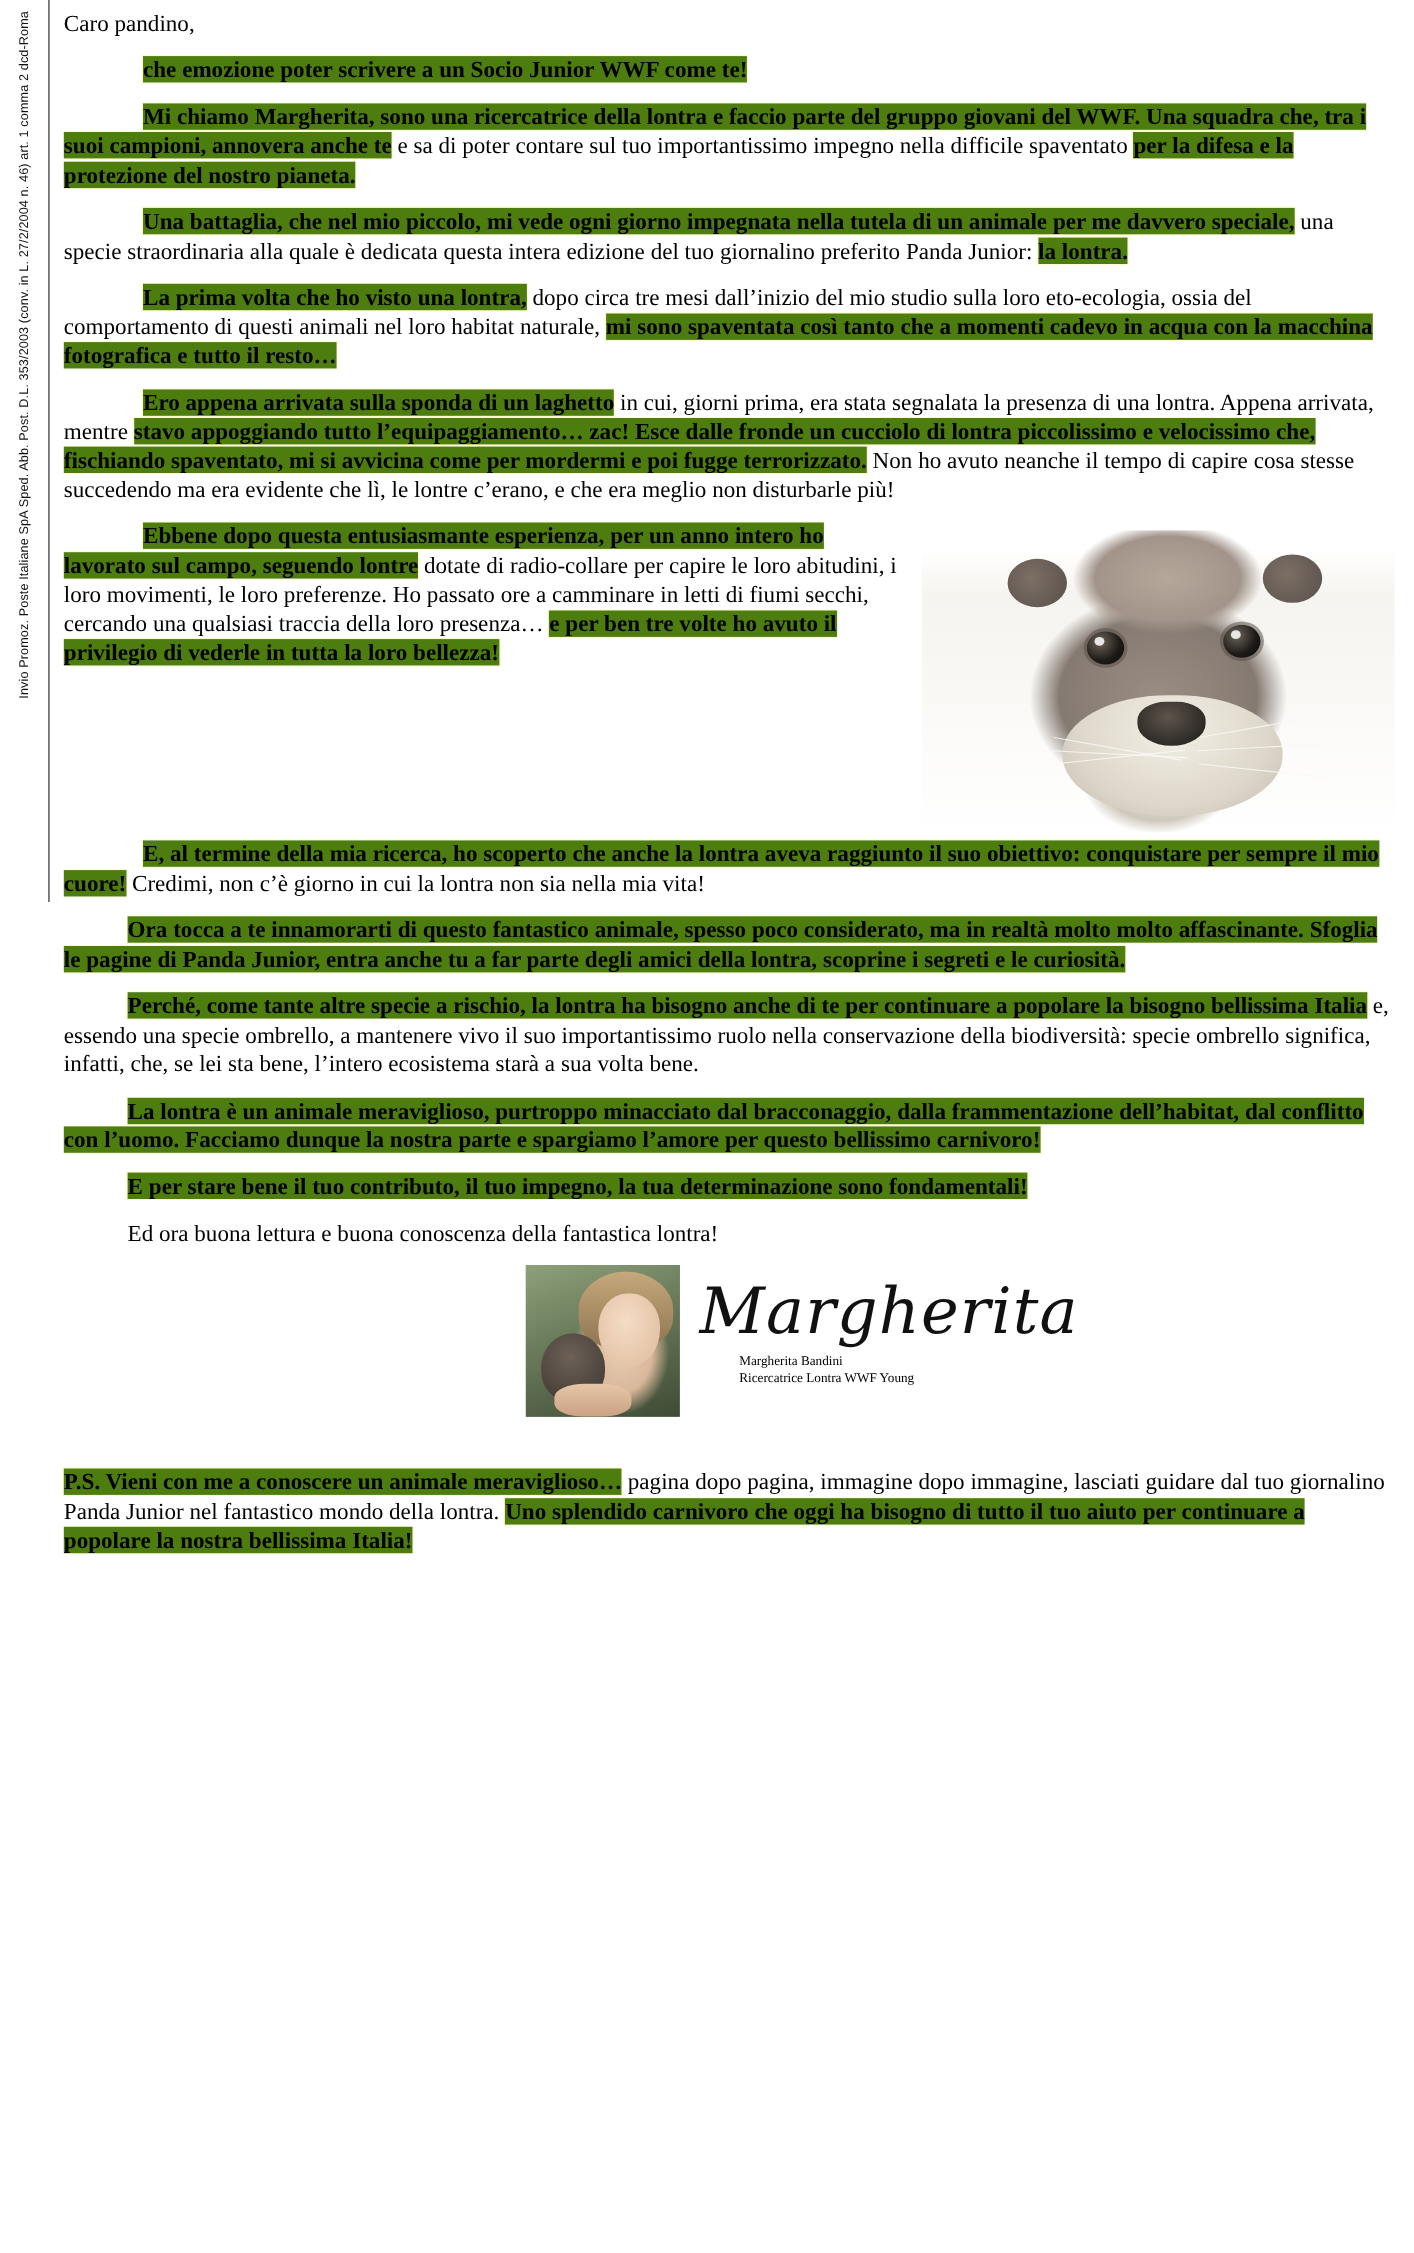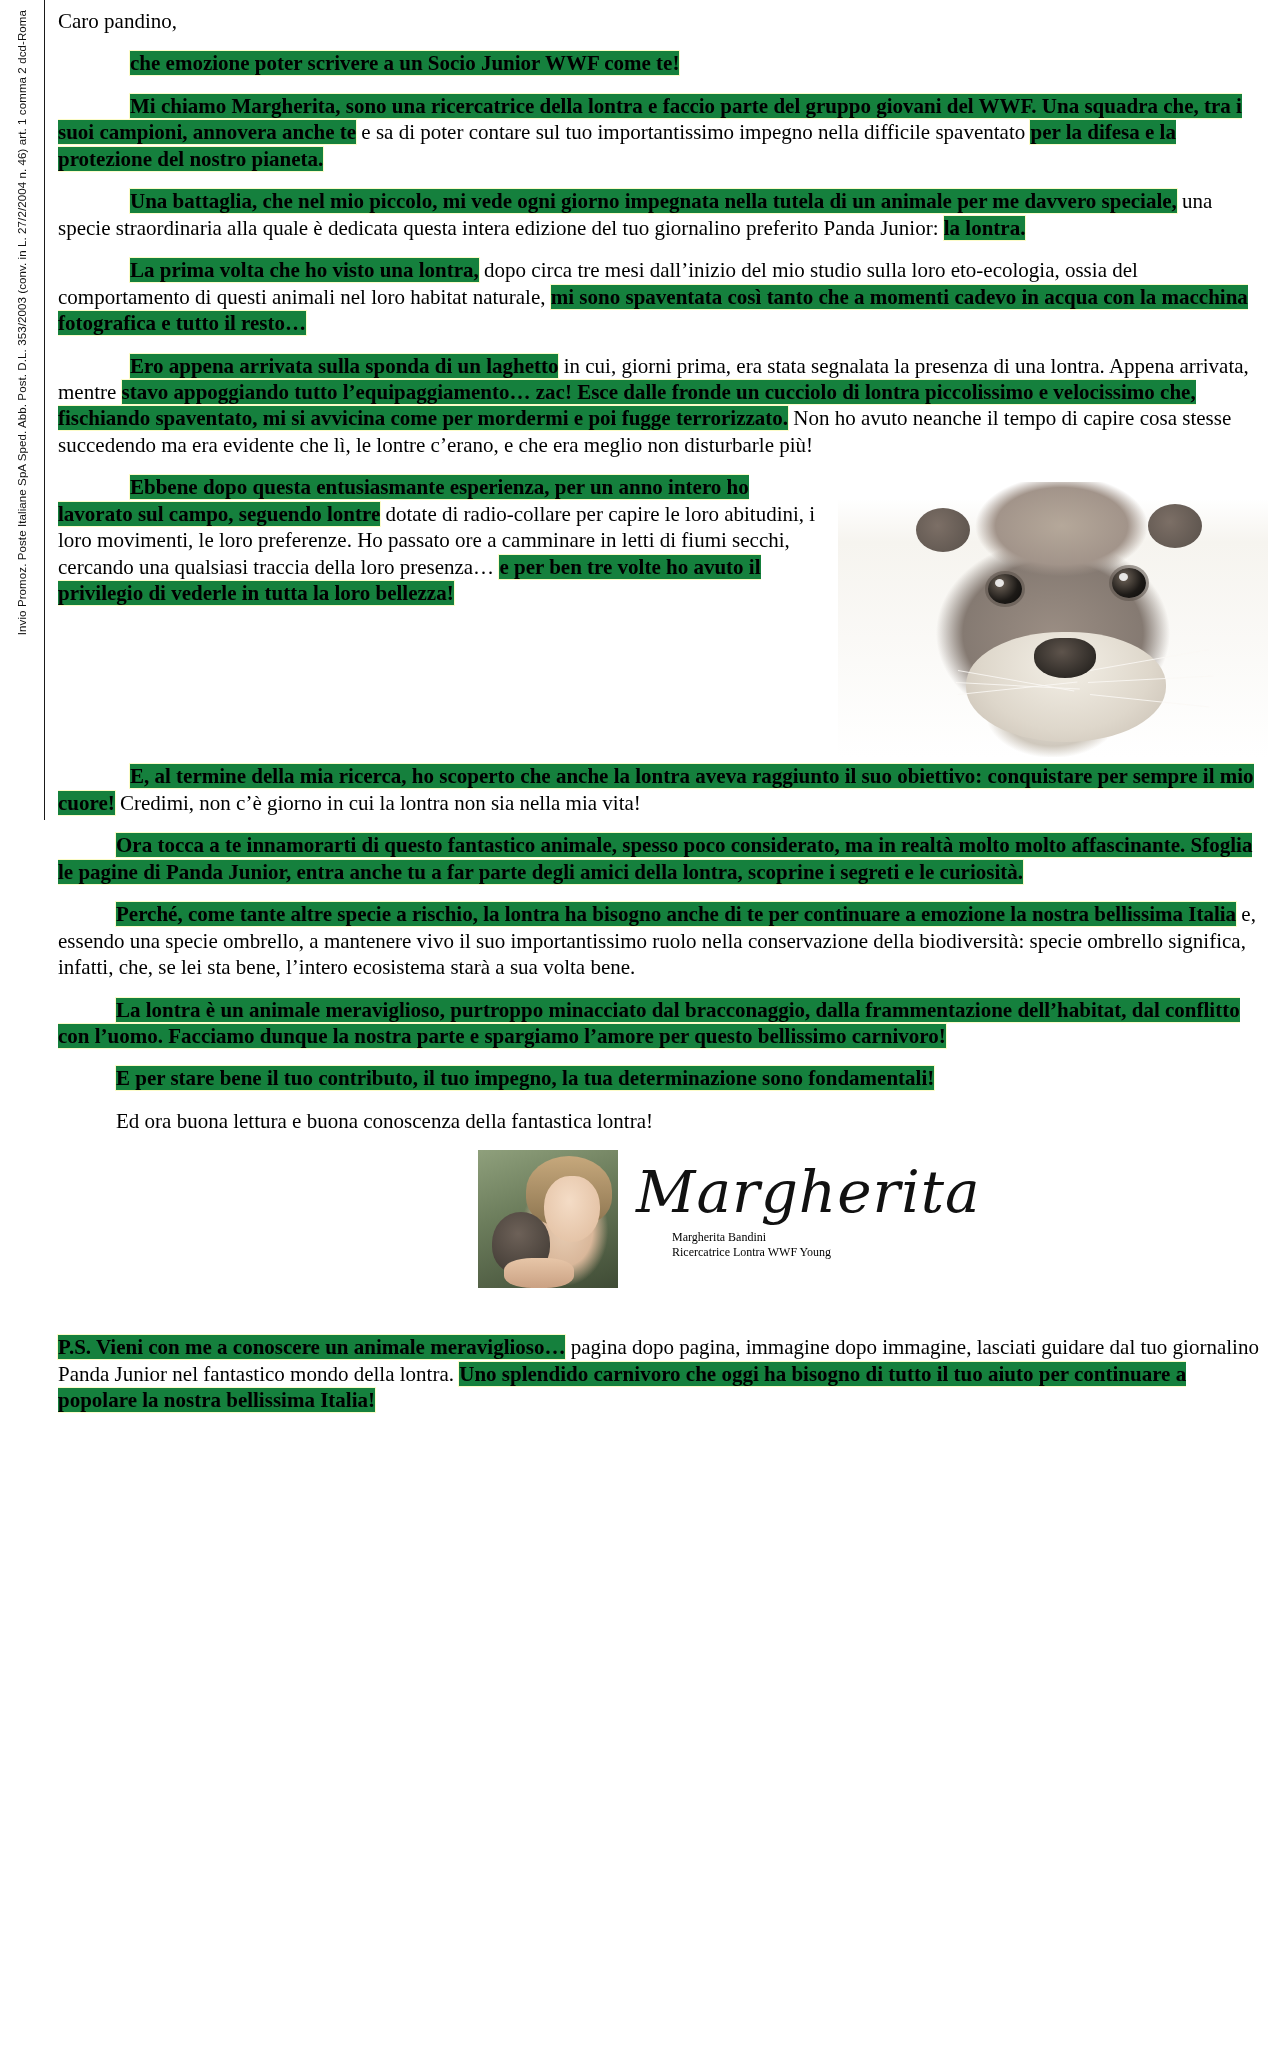--- a/index.html
+++ b/index.html
@@ -48,21 +48,21 @@
   p {
     margin: 0 0 16px 0;
     font-size: 21px;
     line-height: 1.26;
     text-align: left;
   }
   .ind { text-indent: 72px; }
   .ind2 { text-indent: 58px; }
   b, strong { font-weight: bold; }
   .hl {
-    background: #15803d;
+    background: #4d7c0f;
     box-shadow: 0 0 0 1px #fdfcc8;
   }
 
   
   .otter-wrap {
     float: right;
     width: 430px;
     height: 275px;
     margin: 8px 0 6px 18px;
     position: relative;
@@ -251,21 +251,21 @@
 
   <p class="ind">
     <b class="hl">E, al termine della mia ricerca, ho scoperto che anche la lontra aveva raggiunto il suo obiettivo: conquistare per sempre il mio cuore!</b><span> Credimi, non c’è giorno in cui la lontra non sia nella mia vita!</span>
   </p>
 
   <p class="ind2">
     <b class="hl">Ora tocca a te innamorarti di questo fantastico animale, spesso poco considerato, ma in realtà molto molto affascinante. Sfoglia le pagine di Panda Junior, entra anche tu a far parte degli amici della lontra, scoprine i segreti e le curiosità.</b>
   </p>
 
   <p class="ind2">
-    <b class="hl">Perché, come tante altre specie a rischio, la lontra ha bisogno anche di te per continuare a emozione la nostra bellissima Italia</b><span> e, essendo una specie ombrello, a mantenere vivo il suo importantissimo ruolo nella conservazione della biodiversità: specie ombrello significa, infatti, che, se lei sta bene, l’intero ecosistema starà a sua volta bene.</span>
+    <b class="hl">Perché, come tante altre specie a rischio, la lontra ha bisogno anche di te per continuare a popolare la bisogno bellissima Italia</b><span> e, essendo una specie ombrello, a mantenere vivo il suo importantissimo ruolo nella conservazione della biodiversità: specie ombrello significa, infatti, che, se lei sta bene, l’intero ecosistema starà a sua volta bene.</span>
   </p>
 
   <p class="ind2">
     <b class="hl">La lontra è un animale meraviglioso, purtroppo minacciato dal bracconaggio, dalla frammentazione dell’habitat, dal conflitto con l’uomo. Facciamo dunque la nostra parte e spargiamo l’amore per questo bellissimo carnivoro!</b>
   </p>
 
   <p class="ind2">
     <b class="hl">E per stare bene il tuo contributo, il tuo impegno, la tua determinazione sono fondamentali!</b>
   </p>
 

